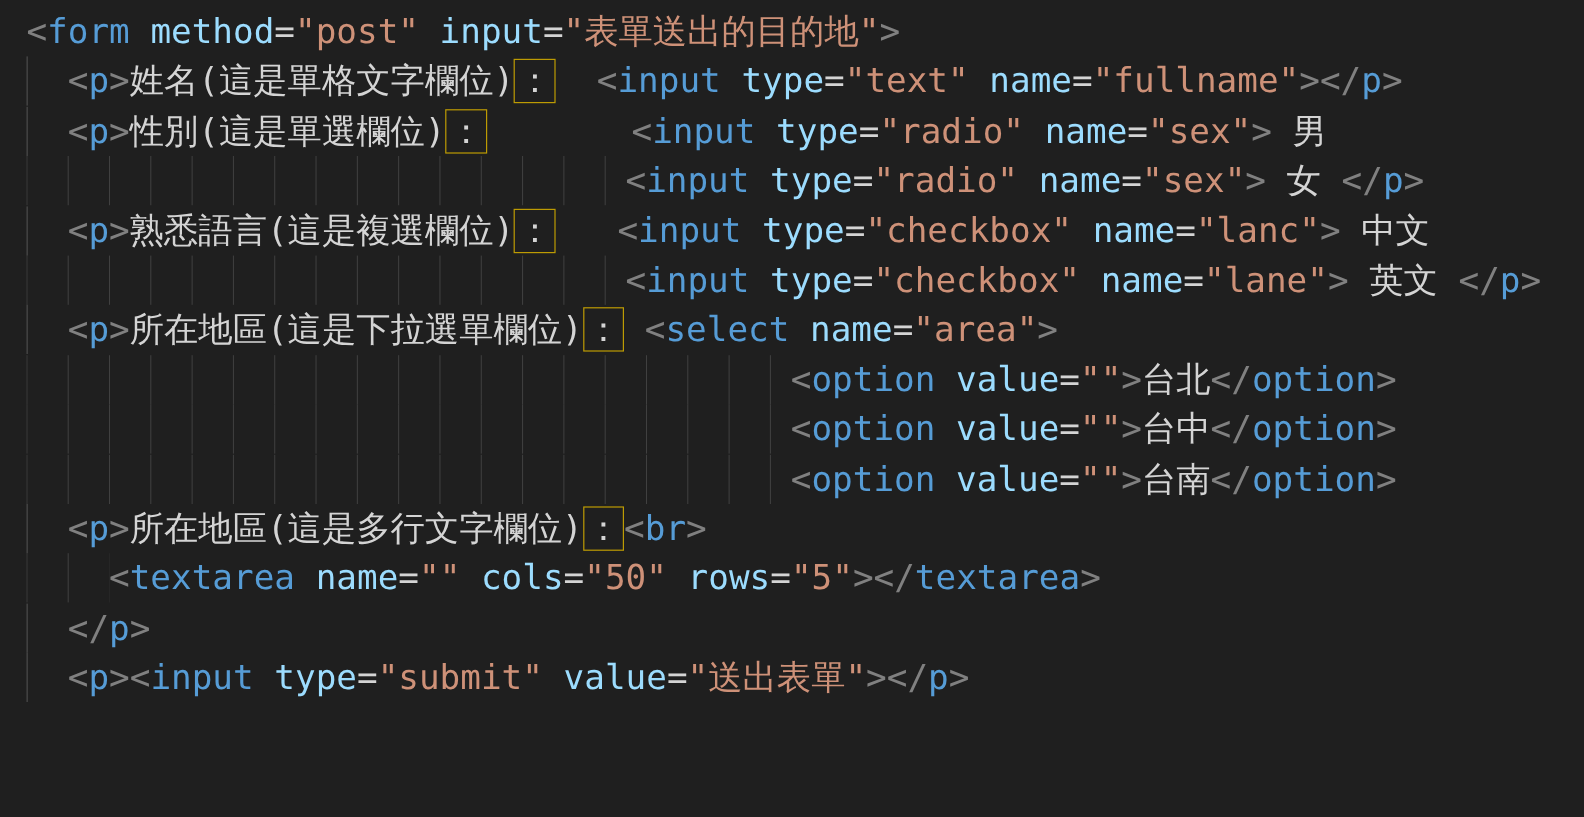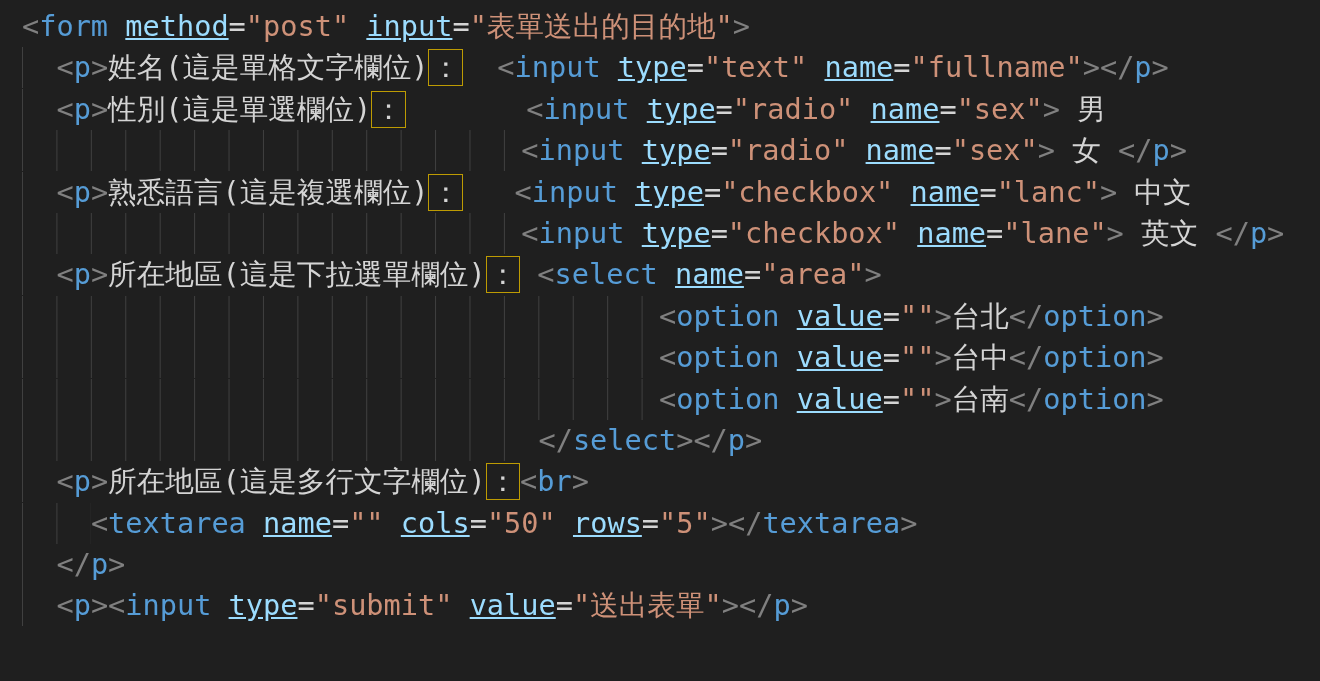--- a/index.html
+++ b/index.html
@@ -19,21 +19,21 @@
     letter-spacing:0;cursor:text;
   }
   .line{white-space:pre;height:41.4px;}
   .indent{
     display:inline-block;vertical-align:top;height:41.4px;
     background-image:linear-gradient(to right,var(--guide) 1px,transparent 1px);
     background-size:2ch 41.4px;background-repeat:repeat-x;
   }
   .tk-p{color:var(--punct);}
   .tk-t{color:var(--tag);margin-top:38px;}
-  .tk-a{color:var(--attr);text-decoration:underline;}
+  .tk-a{color:var(--attr);}
   .tk-e{color:var(--fg);}
   .tk-s{color:var(--str);}
   .tk-x{color:var(--fg);}
   .box{
     display:inline-block;box-sizing:border-box;vertical-align:top;
     width:2ch;height:37px;line-height:34px;margin-top:2px;
     text-align:center;border:1px solid var(--boxborder);color:var(--fg);
   }
 </style>
 </head>
@@ -43,18 +43,17 @@
     <div class="line"><span class="tk-p">&lt;</span><span class="tk-t">form</span><span class="tk-x"> </span><span class="tk-a">method</span><span class="tk-e">=</span><span class="tk-s">"post"</span><span class="tk-x"> </span><span class="tk-a">input</span><span class="tk-e">=</span><span class="tk-s">"表單送出的目的地"</span><span class="tk-p">&gt;</span></div>
     <div class="line"><span class="indent">  </span><span class="tk-p">&lt;</span><span class="tk-t">p</span><span class="tk-p">&gt;</span><span class="tk-x">姓名(這是單格文字欄位)</span><span class="box">：</span><span class="tk-x">  </span><span class="tk-p">&lt;</span><span class="tk-t">input</span><span class="tk-x"> </span><span class="tk-a">type</span><span class="tk-e">=</span><span class="tk-s">"text"</span><span class="tk-x"> </span><span class="tk-a">name</span><span class="tk-e">=</span><span class="tk-s">"fullname"</span><span class="tk-p">&gt;</span><span class="tk-p">&lt;/</span><span class="tk-t">p</span><span class="tk-p">&gt;</span></div>
     <div class="line"><span class="indent">  </span><span class="tk-p">&lt;</span><span class="tk-t">p</span><span class="tk-p">&gt;</span><span class="tk-x">性別(這是單選欄位)</span><span class="box">：</span><span class="tk-x">       </span><span class="tk-p">&lt;</span><span class="tk-t">input</span><span class="tk-x"> </span><span class="tk-a">type</span><span class="tk-e">=</span><span class="tk-s">"radio"</span><span class="tk-x"> </span><span class="tk-a">name</span><span class="tk-e">=</span><span class="tk-s">"sex"</span><span class="tk-p">&gt;</span><span class="tk-x"> 男</span></div>
     <div class="line"><span class="indent">                             </span><span class="tk-p">&lt;</span><span class="tk-t">input</span><span class="tk-x"> </span><span class="tk-a">type</span><span class="tk-e">=</span><span class="tk-s">"radio"</span><span class="tk-x"> </span><span class="tk-a">name</span><span class="tk-e">=</span><span class="tk-s">"sex"</span><span class="tk-p">&gt;</span><span class="tk-x"> 女 </span><span class="tk-p">&lt;/</span><span class="tk-t">p</span><span class="tk-p">&gt;</span></div>
     <div class="line"><span class="indent">  </span><span class="tk-p">&lt;</span><span class="tk-t">p</span><span class="tk-p">&gt;</span><span class="tk-x">熟悉語言(這是複選欄位)</span><span class="box">：</span><span class="tk-x">   </span><span class="tk-p">&lt;</span><span class="tk-t">input</span><span class="tk-x"> </span><span class="tk-a">type</span><span class="tk-e">=</span><span class="tk-s">"checkbox"</span><span class="tk-x"> </span><span class="tk-a">name</span><span class="tk-e">=</span><span class="tk-s">"lanc"</span><span class="tk-p">&gt;</span><span class="tk-x"> 中文</span></div>
     <div class="line"><span class="indent">                             </span><span class="tk-p">&lt;</span><span class="tk-t">input</span><span class="tk-x"> </span><span class="tk-a">type</span><span class="tk-e">=</span><span class="tk-s">"checkbox"</span><span class="tk-x"> </span><span class="tk-a">name</span><span class="tk-e">=</span><span class="tk-s">"lane"</span><span class="tk-p">&gt;</span><span class="tk-x"> 英文 </span><span class="tk-p">&lt;/</span><span class="tk-t">p</span><span class="tk-p">&gt;</span></div>
     <div class="line"><span class="indent">  </span><span class="tk-p">&lt;</span><span class="tk-t">p</span><span class="tk-p">&gt;</span><span class="tk-x">所在地區(這是下拉選單欄位)</span><span class="box">：</span><span class="tk-x"> </span><span class="tk-p">&lt;</span><span class="tk-t">select</span><span class="tk-x"> </span><span class="tk-a">name</span><span class="tk-e">=</span><span class="tk-s">"area"</span><span class="tk-p">&gt;</span></div>
     <div class="line"><span class="indent">                                     </span><span class="tk-p">&lt;</span><span class="tk-t">option</span><span class="tk-x"> </span><span class="tk-a">value</span><span class="tk-e">=</span><span class="tk-s">""</span><span class="tk-p">&gt;</span><span class="tk-x">台北</span><span class="tk-p">&lt;/</span><span class="tk-t">option</span><span class="tk-p">&gt;</span></div>
     <div class="line"><span class="indent">                                     </span><span class="tk-p">&lt;</span><span class="tk-t">option</span><span class="tk-x"> </span><span class="tk-a">value</span><span class="tk-e">=</span><span class="tk-s">""</span><span class="tk-p">&gt;</span><span class="tk-x">台中</span><span class="tk-p">&lt;/</span><span class="tk-t">option</span><span class="tk-p">&gt;</span></div>
     <div class="line"><span class="indent">                                     </span><span class="tk-p">&lt;</span><span class="tk-t">option</span><span class="tk-x"> </span><span class="tk-a">value</span><span class="tk-e">=</span><span class="tk-s">""</span><span class="tk-p">&gt;</span><span class="tk-x">台南</span><span class="tk-p">&lt;/</span><span class="tk-t">option</span><span class="tk-p">&gt;</span></div>
-    <div class="line"><span class="indent">                              </span><span class="tk-p">&lt;/</span><span class="tk-t">select</span><span class="tk-p">&gt;</span><span class="tk-p">&lt;/</span><span class="tk-t">p</span><span class="tk-p">&gt;</span></div>
     <div class="line"><span class="indent">  </span><span class="tk-p">&lt;</span><span class="tk-t">p</span><span class="tk-p">&gt;</span><span class="tk-x">所在地區(這是多行文字欄位)</span><span class="box">：</span><span class="tk-p">&lt;</span><span class="tk-t">br</span><span class="tk-p">&gt;</span></div>
     <div class="line"><span class="indent">    </span><span class="tk-p">&lt;</span><span class="tk-t">textarea</span><span class="tk-x"> </span><span class="tk-a">name</span><span class="tk-e">=</span><span class="tk-s">""</span><span class="tk-x"> </span><span class="tk-a">cols</span><span class="tk-e">=</span><span class="tk-s">"50"</span><span class="tk-x"> </span><span class="tk-a">rows</span><span class="tk-e">=</span><span class="tk-s">"5"</span><span class="tk-p">&gt;</span><span class="tk-p">&lt;/</span><span class="tk-t">textarea</span><span class="tk-p">&gt;</span></div>
     <div class="line"><span class="indent">  </span><span class="tk-p">&lt;/</span><span class="tk-t">p</span><span class="tk-p">&gt;</span></div>
     <div class="line"><span class="indent">  </span><span class="tk-p">&lt;</span><span class="tk-t">p</span><span class="tk-p">&gt;</span><span class="tk-p">&lt;</span><span class="tk-t">input</span><span class="tk-x"> </span><span class="tk-a">type</span><span class="tk-e">=</span><span class="tk-s">"submit"</span><span class="tk-x"> </span><span class="tk-a">value</span><span class="tk-e">=</span><span class="tk-s">"送出表單"</span><span class="tk-p">&gt;</span><span class="tk-p">&lt;/</span><span class="tk-t">p</span><span class="tk-p">&gt;</span></div>
   </div>
 
 </body></html>

